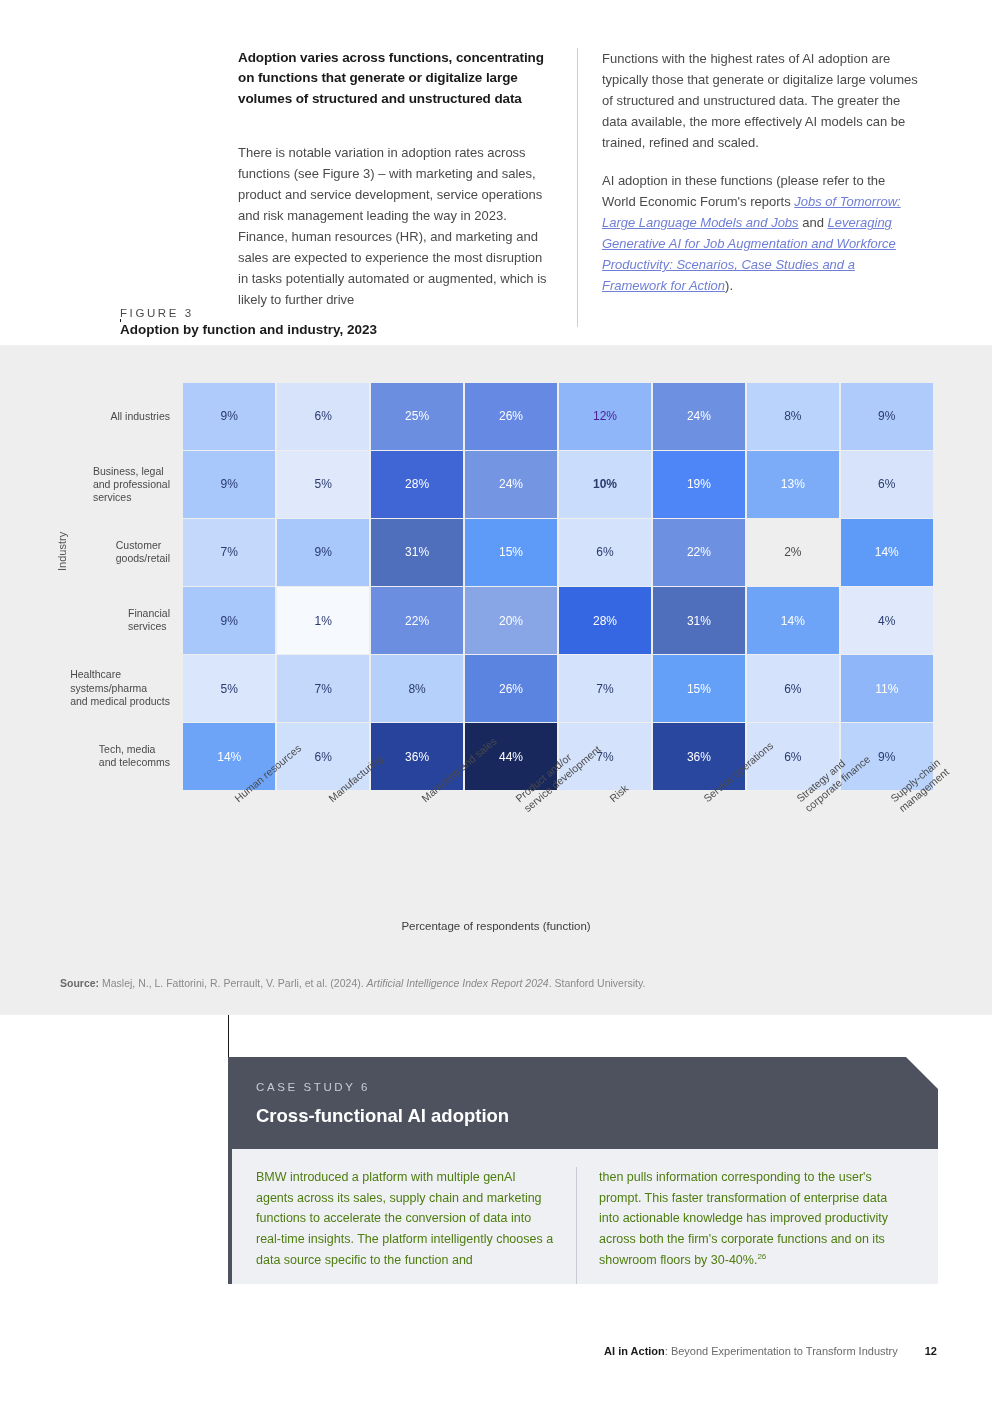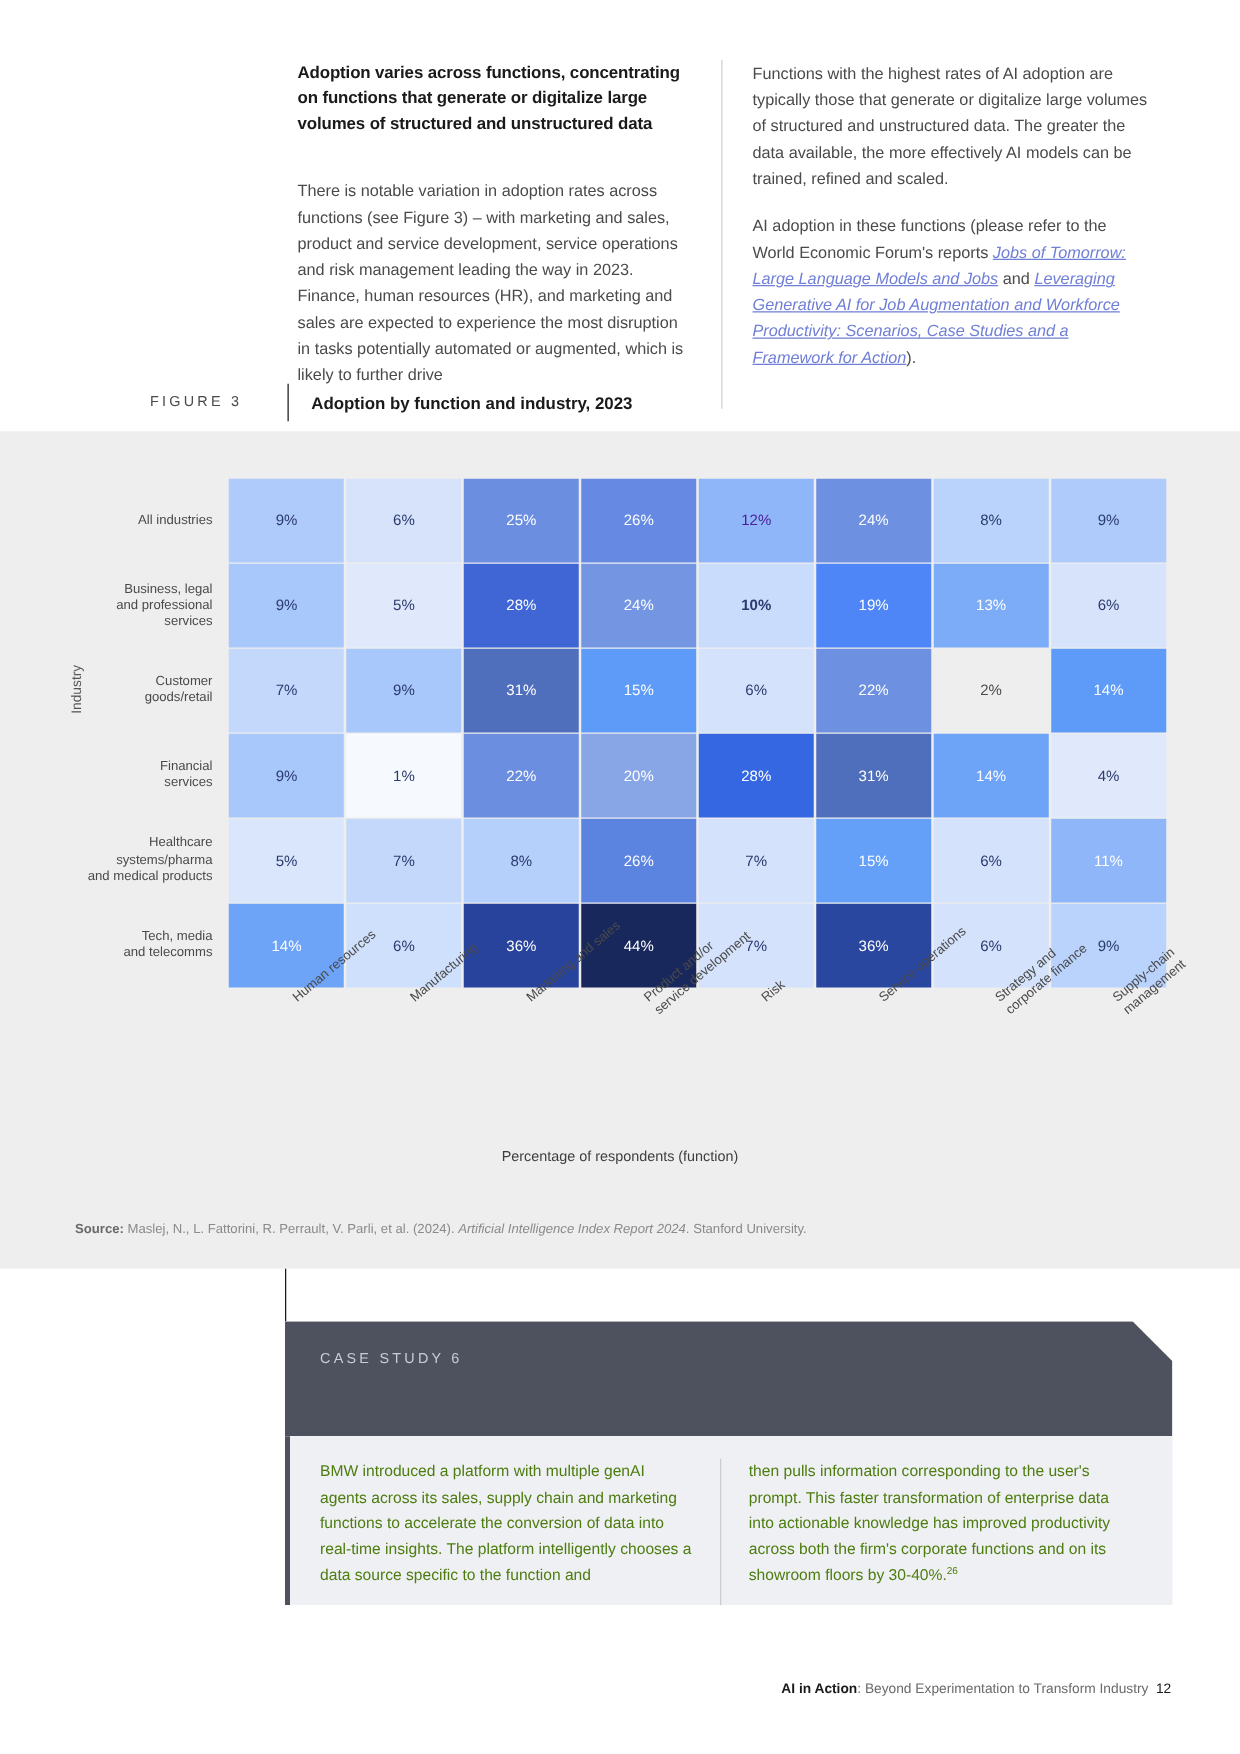--- a/index.html
+++ b/index.html
@@ -25,21 +25,21 @@
   .intro p {
     font-size: 13px; line-height: 1.62; color: #4a4a4a; margin-bottom: 17px;
   }
   .intro .lnk {
     color: #6f7ed6; font-style: italic; text-decoration: underline;
   }
 
   
   .fig-head {
     position: absolute; left: 120px; top: 307px; width: 820px;
-    display: flex; align-items: center; height: 30px;
+    display: flex; align-items: flex-start; height: 30px; flex-direction: column;
   }
   .fig-num {
     font-size: 11.5px; letter-spacing: 2.6px; color: #4a4a4a; width: 110px;
   }
   .fig-rule { width: 1px; background: #1a1a1a; height: 30px; margin-right: 18px; }
   .fig-title { font-size: 13.5px; font-weight: bold; color: #1a1a1a; }
 
   
   .fig-panel {
     position: absolute; left: 0; top: 345px; width: 992px; height: 670px;
@@ -49,21 +49,21 @@
     position: absolute; left: 52px; top: 555px; width: 20px;
     font-size: 11px; color: #555; transform: rotate(-90deg);
     transform-origin: center center; white-space: nowrap;
     text-align: center;
   }
   .row-labels {
     position: absolute; left: 60px; top: 383px; width: 110px;
   }
   .row-label {
     height: 67.8px; display: flex; align-items: center; justify-content: flex-end;
-    font-size: 10.5px; line-height: 1.25; color: #4a4a4a; text-align: right;
+    font-size: 10.5px; line-height: 1.25; color: #4a4a4a; text-align: left;
   }
 
   .grid {
     position: absolute; left: 183px; top: 383px;
     width: 750px; height: 407px;
     display: grid;
     grid-template-columns: repeat(8, 1fr);
     grid-template-rows: repeat(6, 1fr);
     gap: 1.5px;
   }
@@ -115,21 +115,21 @@
   .cs-col.left { padding: 0 22px 0 24px; border-right: 1px solid #c9ccd4; }
   .cs-col.right { padding: 0 20px 0 22px; }
   .cs-col sup { font-size: 8px; vertical-align: super; }
 
   
   .footer {
     position: absolute; right: 55px; top: 1345px;
     font-size: 11px; color: #6a6a6a;
   }
   .footer b { color: #1a1a1a; font-weight: bold; margin-left: 27px; }
-  .footer .pg { color: #1a1a1a; font-weight: normal; margin-left: 6px; text-align: right; }
+  .footer .pg { color: #1a1a1a; font-weight: bold; margin-left: 27px; text-align: right; }
 </style>
 </head>
 <body>
 
 <div class="page">
 
   <div class="intro">
     <div class="intro-col left">
       <h2>Adoption varies across functions, concentrating on functions that generate or digitalize large volumes of structured and unstructured data</h2>
       <p>There is notable variation in adoption rates across functions (see Figure 3) – with marketing and sales, product and service development, service operations and risk management leading the way in 2023. Finance, human resources (HR), and marketing and sales are expected to experience the most disruption in tasks potentially automated or augmented, which is likely to further drive</p>
@@ -217,20 +217,21 @@
       <div class="x-tick" style="left: 611.25px;">Strategy and<br>corporate finance</div>
       <div class="x-tick" style="left: 705px;">Supply-chain<br>management</div>
     </div>
   <div class="x-axis-title">Percentage of respondents (function)</div>
 
   <div class="source"><b>Source:</b><span> Maslej, N., L. Fattorini, R. Perrault, V. Parli, et al. (2024). </span><i>Artificial Intelligence Index Report 2024</i><span>. Stanford University.</span></div>
 
   <div class="cs-rule"></div>
   <div class="cs-head">
     <div class="cs-kicker">CASE STUDY 6</div>
+    <div class="cs-title">Cross-functional AI adoption</div>
   </div>
   <div class="cs-body">
     <div class="cs-col left">BMW introduced a platform with multiple genAI agents across its sales, supply chain and marketing functions to accelerate the conversion of data into real-time insights. The platform intelligently chooses a data source specific to the function and</div>
     <div class="cs-col right"><span>then pulls information corresponding to the user's prompt. This faster transformation of enterprise data into actionable knowledge has improved productivity across both the firm's corporate functions and on its showroom floors by 30-40%.</span><sup>26</sup></div>
   </div>
 
   <div class="footer"><b>AI in Action</b><span>: Beyond Experimentation to Transform Industry</span><span class="pg">12</span></div>
 
 </div>
 

